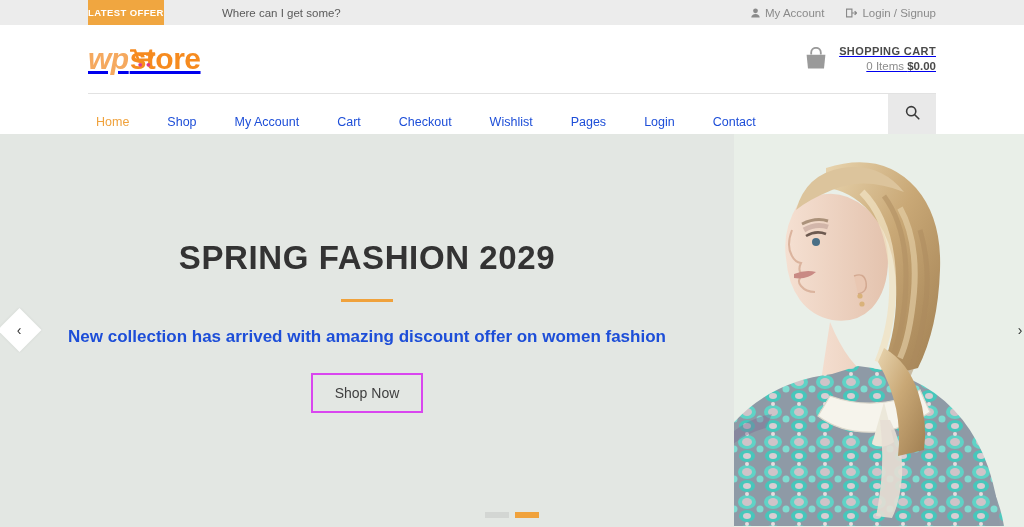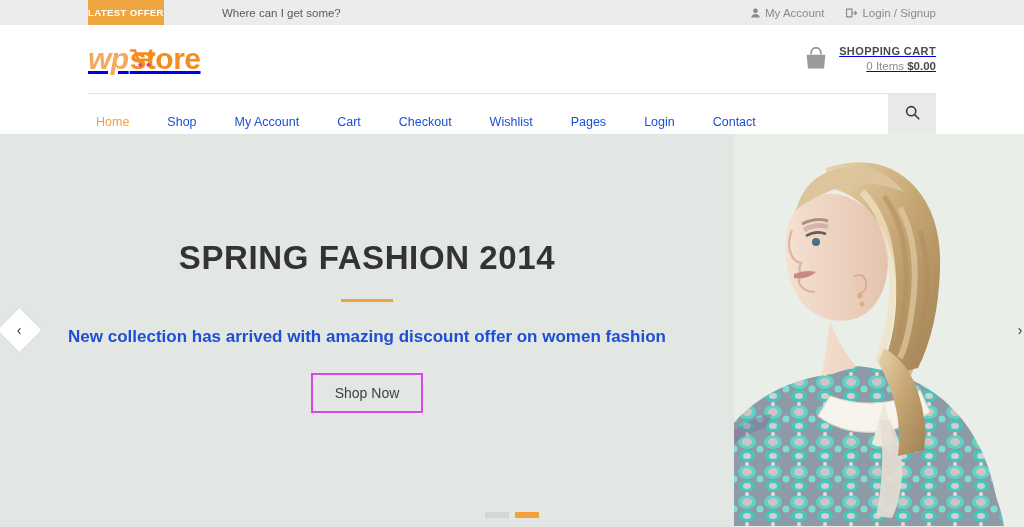--- a/index.html
+++ b/index.html
@@ -465,21 +465,21 @@
         <path d="M96 262 q28 10 56 6 q20 -3 34 -12 l10 22 q-26 18 -54 20 q-34 2 -58 -16 z" fill="#f6f4ec" stroke="#ddd9cc" stroke-width="1.2"></path>
         <path d="M150 268 l10 40 q-12 8 -22 2 z" fill="#ece8da"></path>
 
         <path d="M156 286 q14 26 12 56 q-2 26 -10 42 l-16 -2 q10 -48 4 -96 z" fill="#e7ded4" opacity="0.9"></path>
 
         <path d="M150 214 q24 14 34 44 q10 30 6 58 l-26 6 q6 -48 -20 -94 z" fill="url(#hairGrad)"></path>
       </svg>
     </div>
 
     <div class="hero-content">
-      <div class="hero-title">SPRING FASHION 2014</div>
+      <div class="hero-title">SPRING FASHION 2029</div>
       <div class="hero-divider"></div>
       <div class="hero-sub">New collection has arrived with amazing discount offer on women fashion</div>
       <a class="shopnow" href="#">Shop Now</a>
     </div>
 
     <div class="arrow arrow-left">
       <span>‹</span>
     </div>
     <div class="arrow arrow-right">
       <span>›</span>

